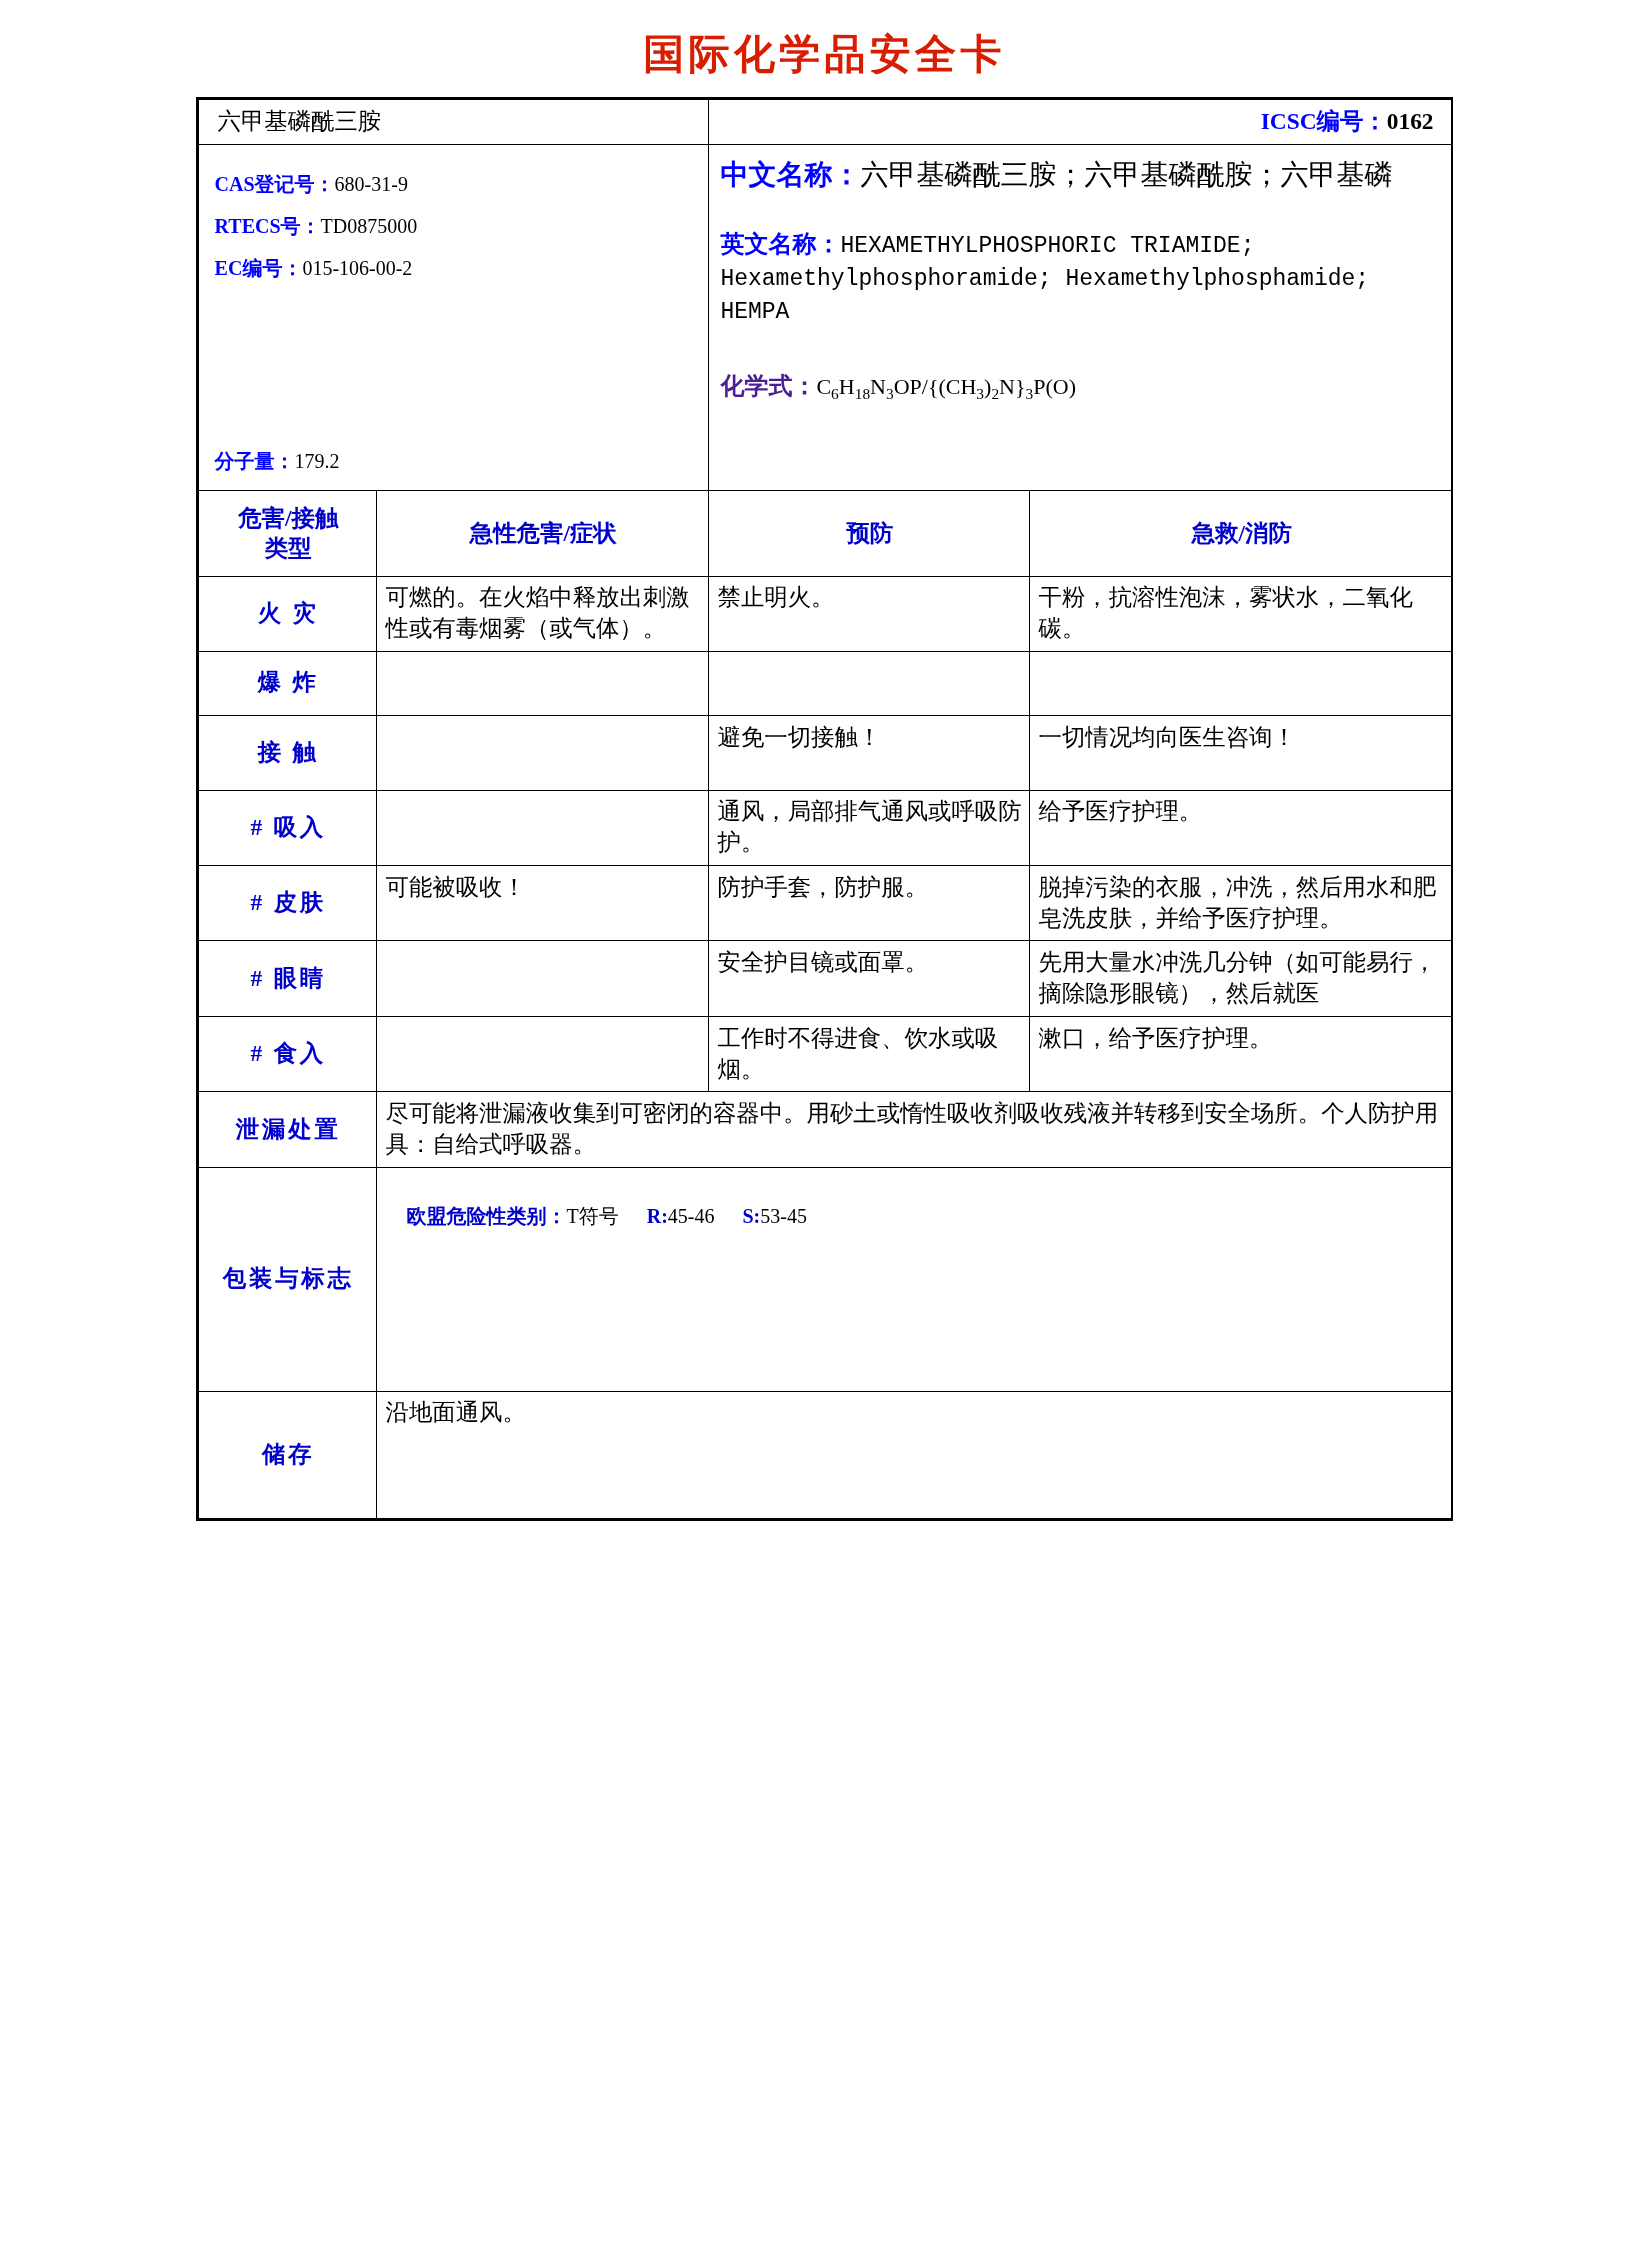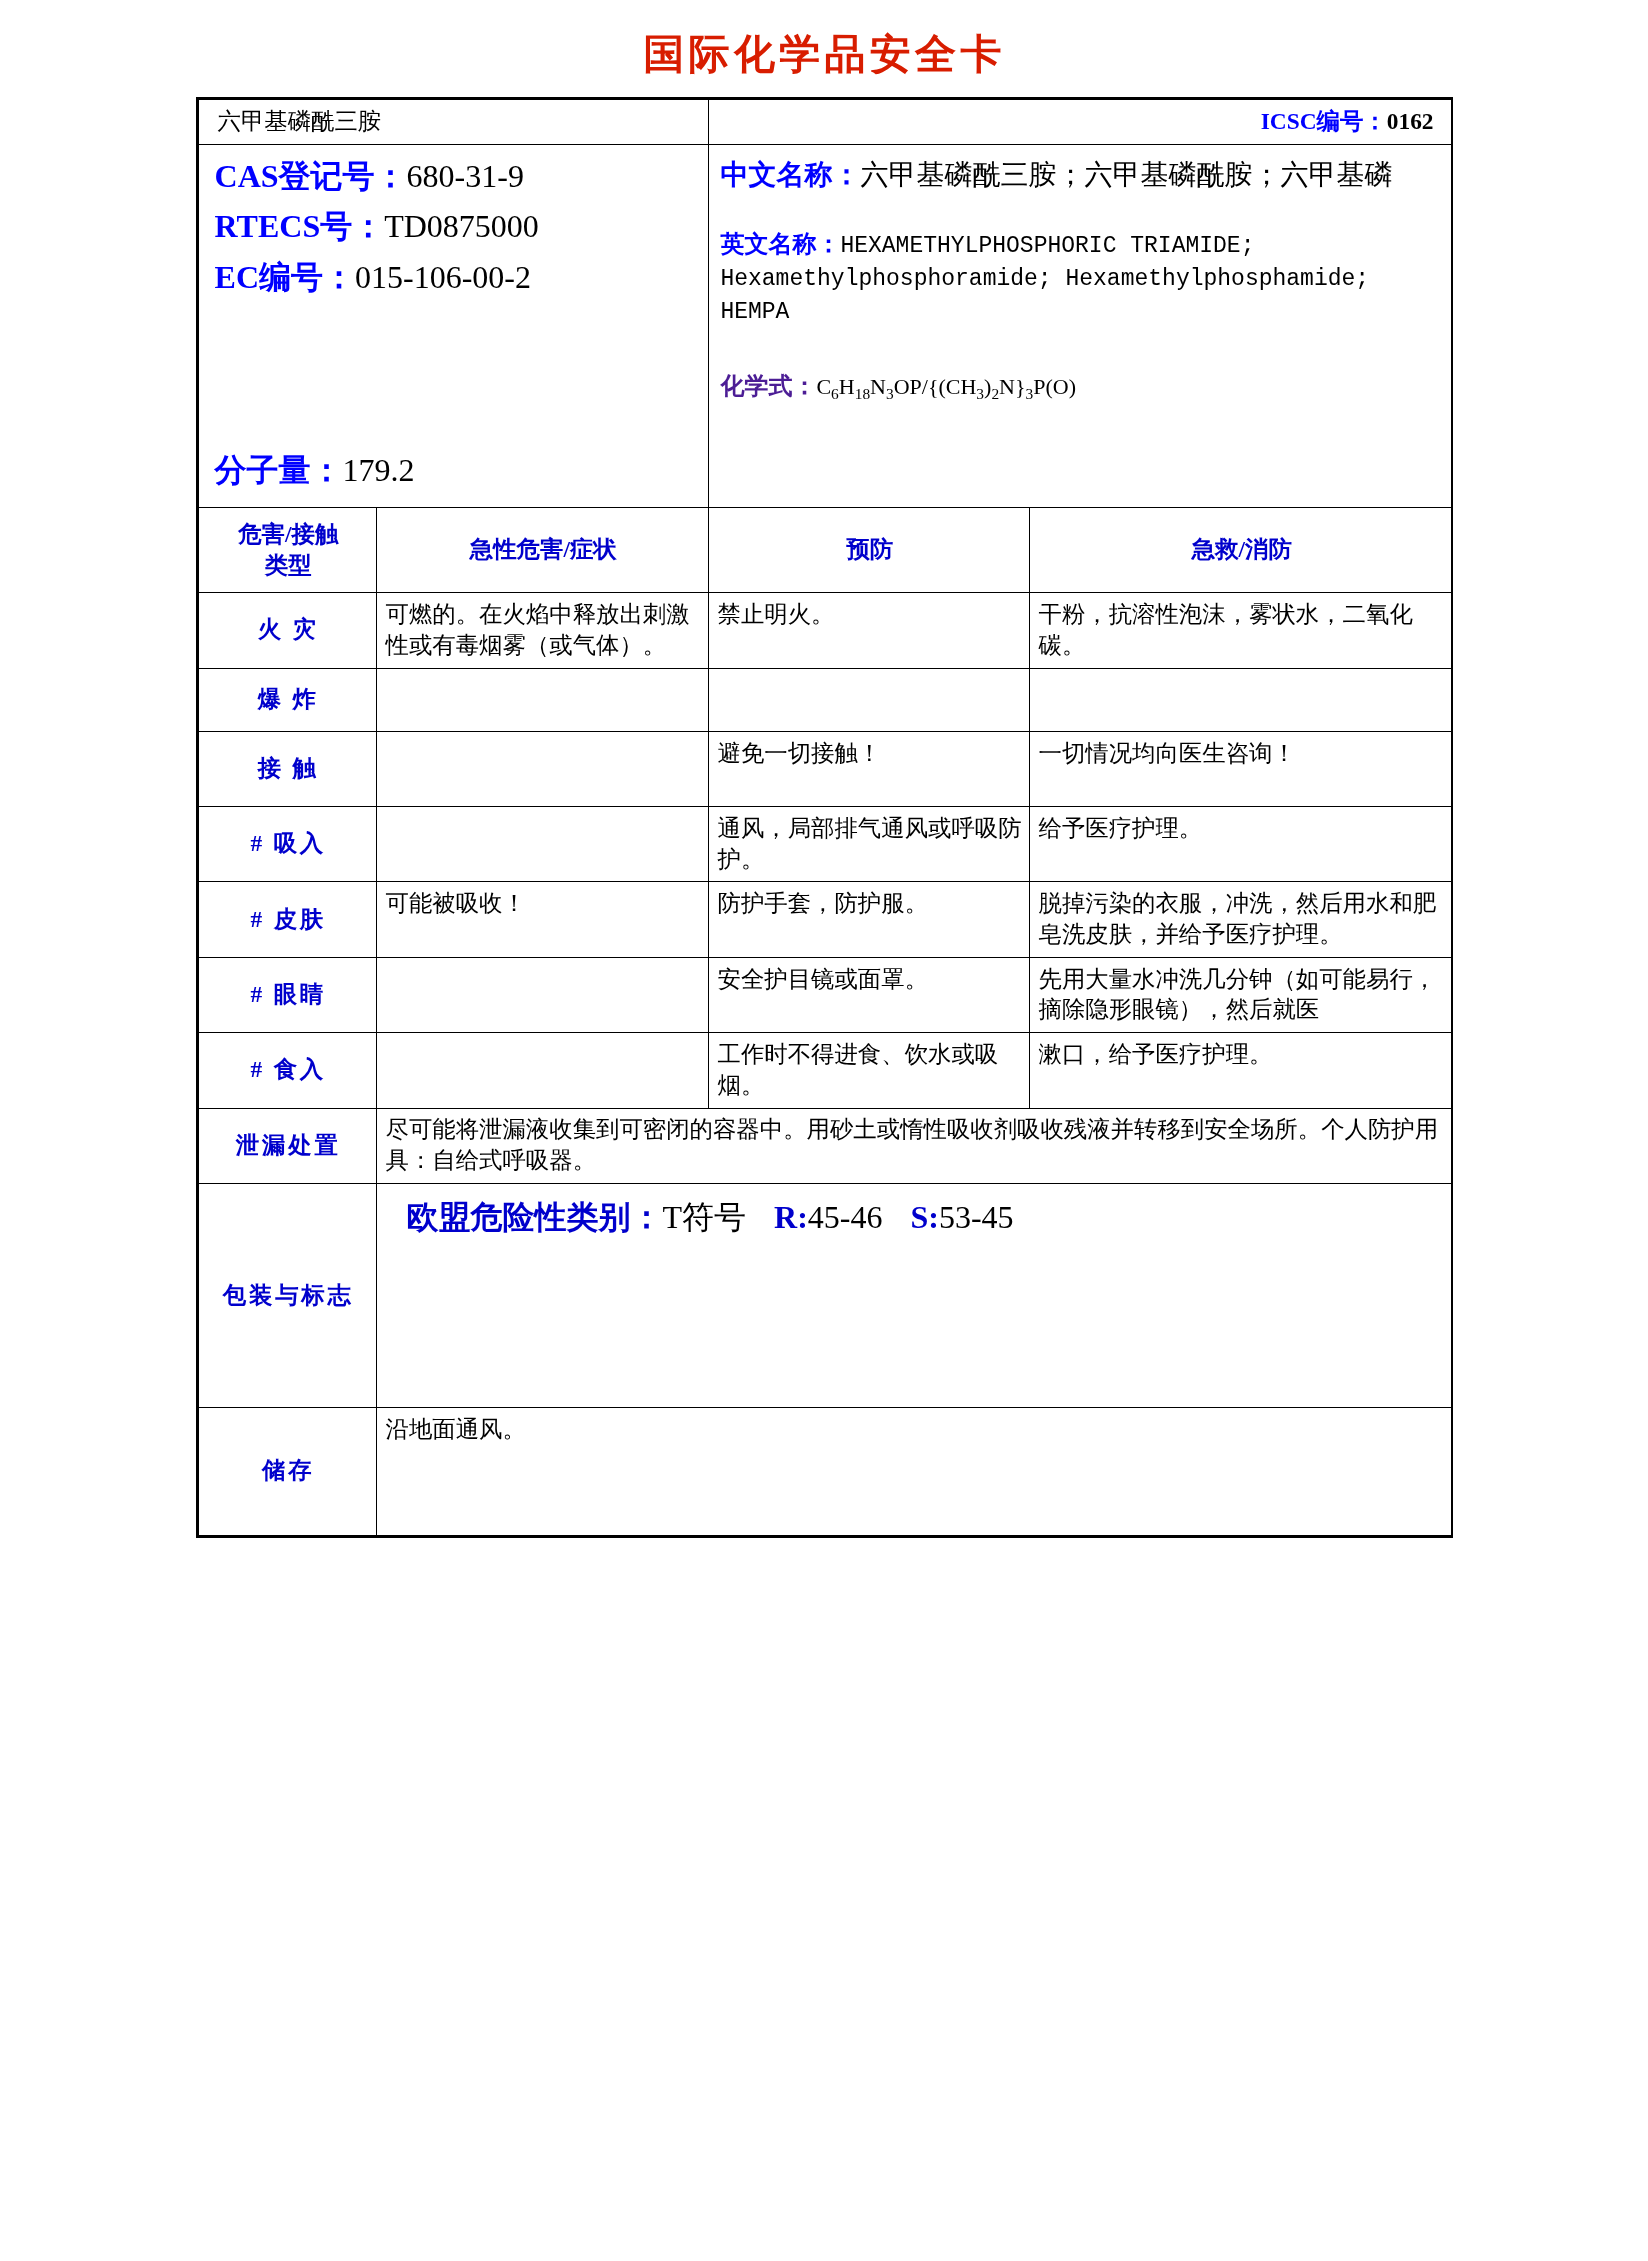--- a/index.html
+++ b/index.html
@@ -65,21 +65,22 @@
   .hdr-icsc .num {
     color: #000000;
     font-weight: bold;
     font-family: "Liberation Serif", serif;
   }
   .idblock {
     padding: 10px 7px 7px 15.6px !important;
   }
   .idblock .line {
     margin-bottom: 8.5px;
-    font-size: 32px;
+    font-size: 20px;
+    margin-top: 16px;
   }
   .idblock .lbl {
     color: #0000ff;
     font-weight: bold;
   }
   .namesblock {
     padding: 10px 11.4px 7px 11.4px !important;
   }
   .namesblock .lbl {
     color: #0000ff;
@@ -134,23 +135,24 @@
   }
   .cell {
     font-size: 23.4px;
     line-height: 1.32;
   }
   .wide {
     font-size: 23.4px;
     line-height: 1.34;
   }
   .euline {
-    font-size: 32px;
+    font-size: 20px;
     padding-top: 5.7px;
     padding-left: 21px;
+    margin-top: 24px;
   }
   .euline .lbl {
     color: #0000cc;
     font-weight: bold;
   }
   .euline .rs {
     color: #0000cc;
     font-weight: bold;
     margin-left: 28px;
   }

